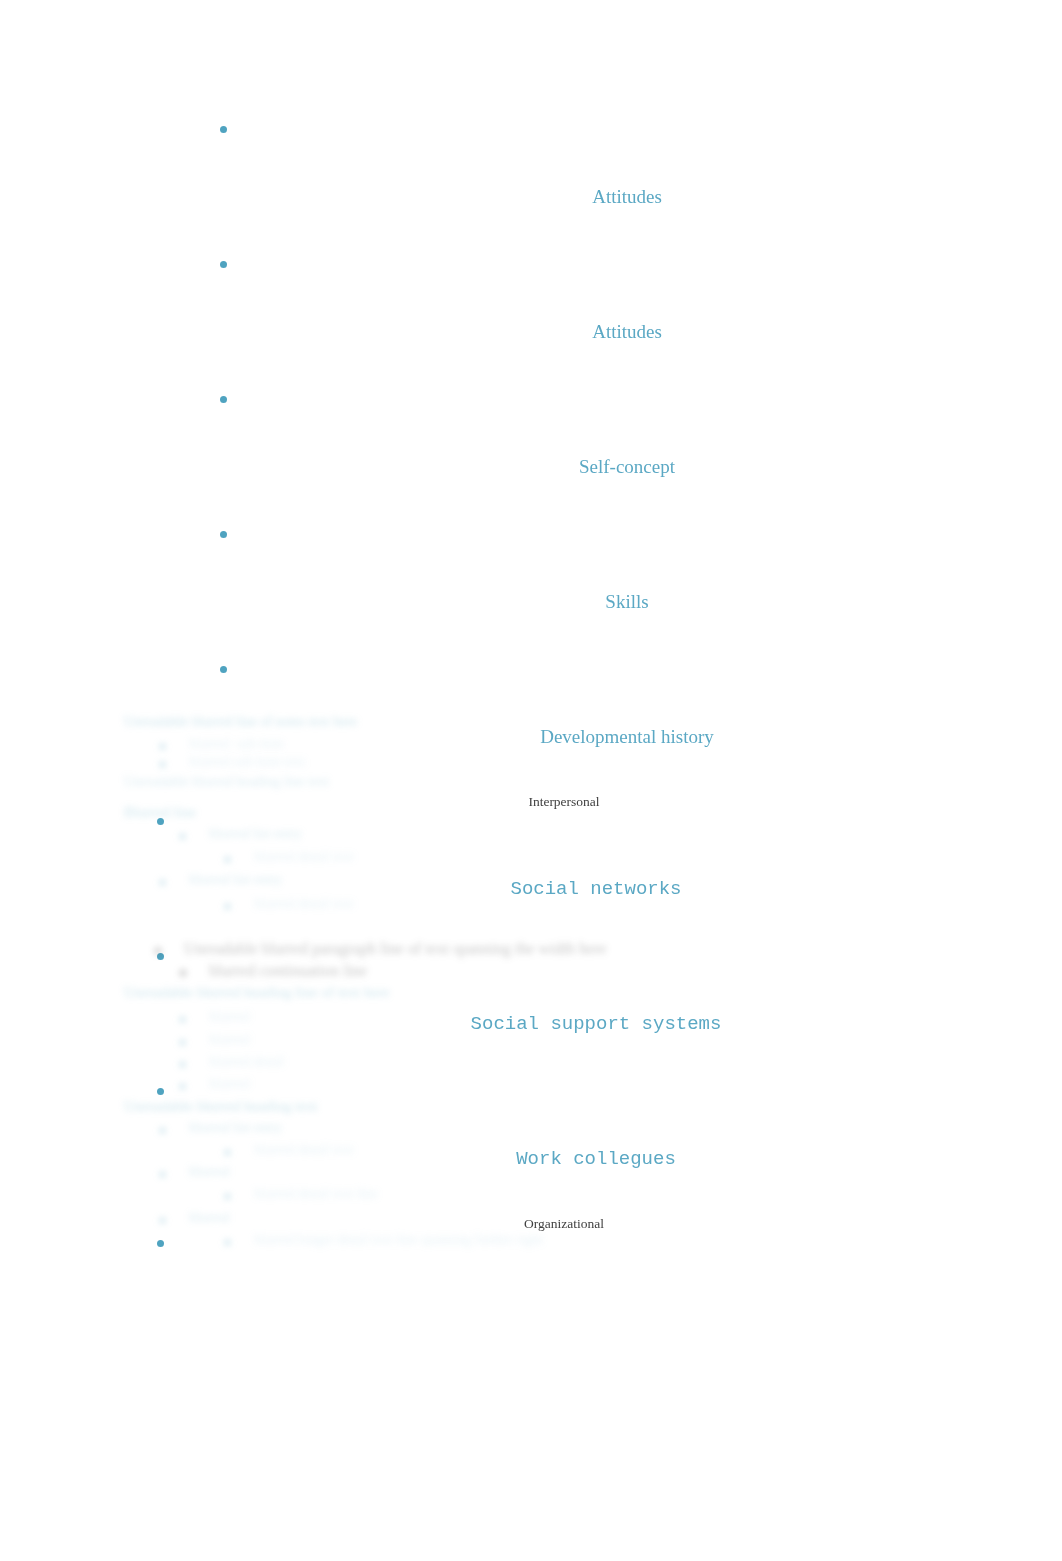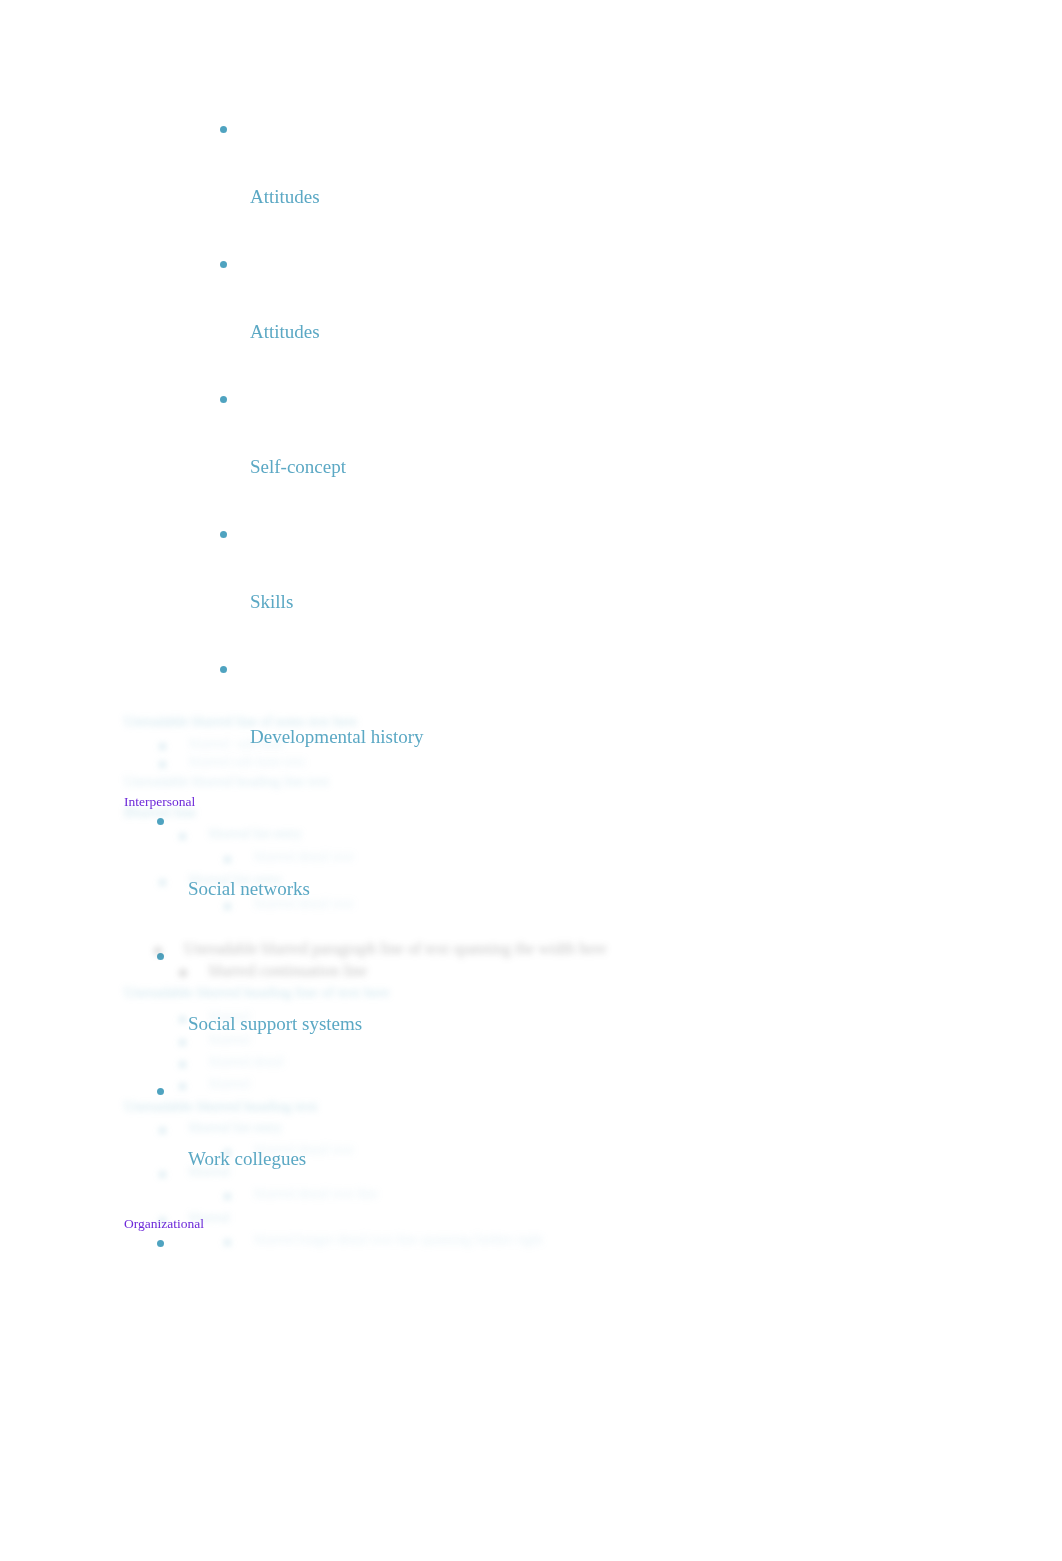--- a/index.html
+++ b/index.html
@@ -13,32 +13,33 @@
     position: relative;
     font-family: "Liberation Serif", "DejaVu Serif", serif;
     color: #5BA8C4;
     overflow: hidden;
   }
   .page {
     position: absolute;
     top: 0; left: 0;
     width: 1062px;
     height: 1191px;
+    text-align: center;
   }
   
   .doc {
     position: absolute;
     left: 124px;
     top: 118px;
     width: 880px;
   }
   .heading {
     font-size: 13.5px;
     line-height: 17px;
-    color: #6d28d9;
+    color: #404040;
     margin: 0;
     white-space: pre;
   }
   ul.lvl {
     list-style: none;
     margin: 0;
     padding: 0;
   }
   li.item {
     position: relative;
@@ -58,21 +59,21 @@
     top: 8px;
   }
   li.item > .txt {
     display: block;
   }
   
   .indentA li.item > .dot { left: 96px; }
   .indentA li.item > .txt { padding-left: 126px; }
   
   .indentB li.item > .dot { left: 33px; }
-  .indentB li.item > .txt { padding-left: 64px; }
+  .indentB li.item > .txt { padding-left: 64px; font-family: Liberation Mono, monospace; }
 
   
   .faded {
     position: absolute;
     left: 124px;
     width: 900px;
   }
   .fl {
     position: absolute;
     white-space: pre;

